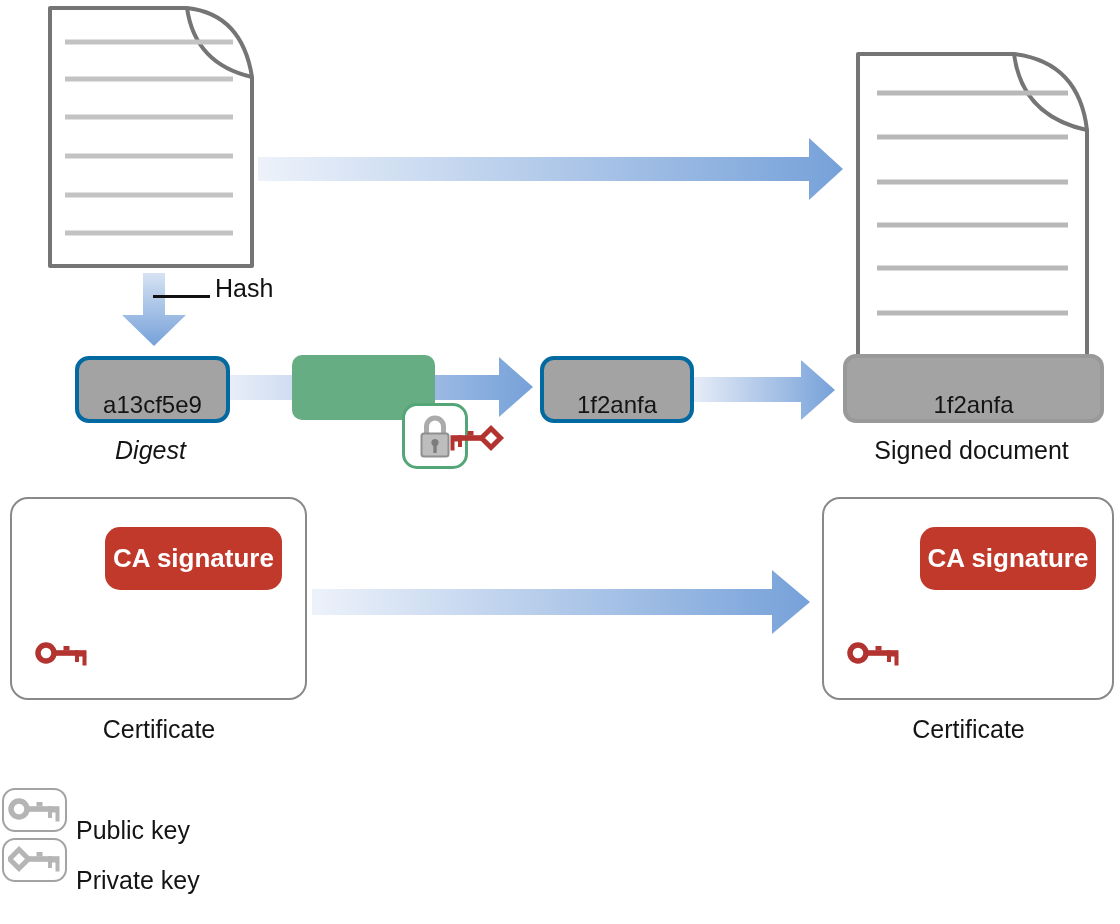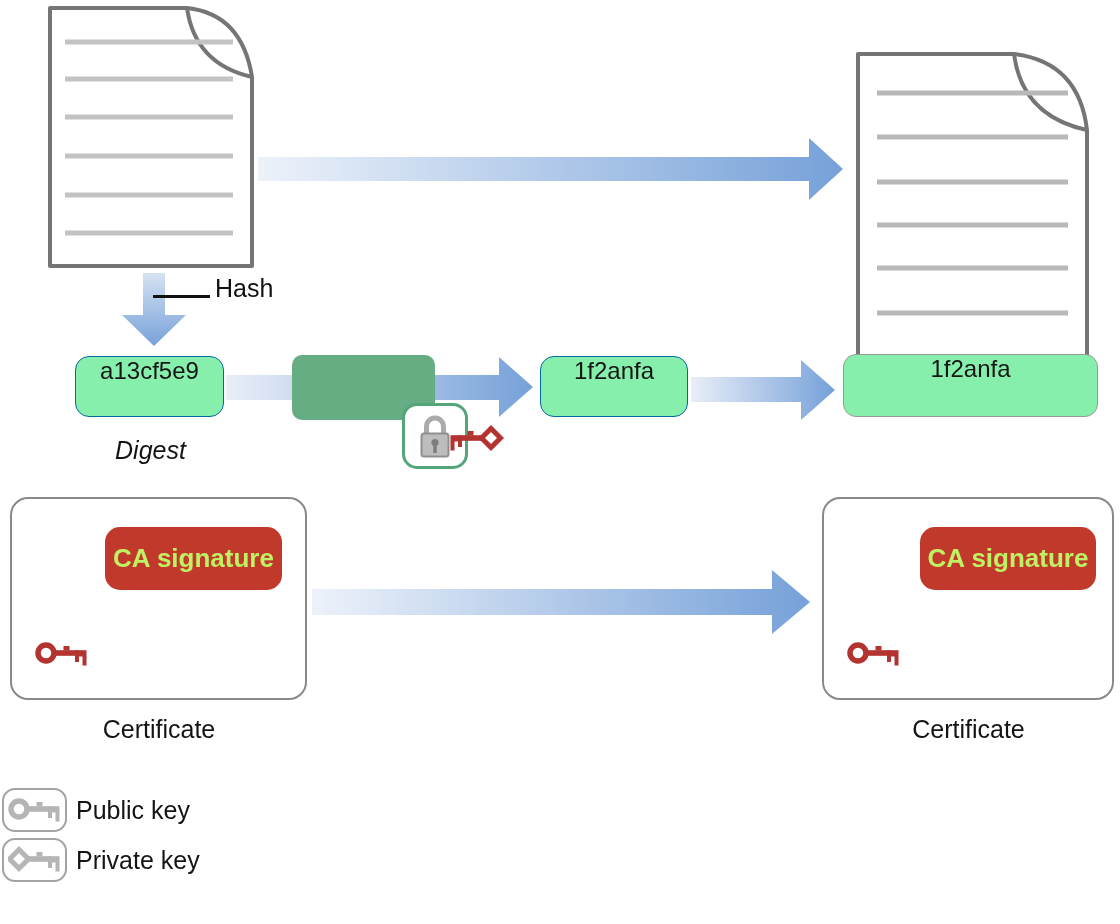--- a/index.html
+++ b/index.html
@@ -5,42 +5,42 @@
   html,body{margin:0;padding:0;background:#fff;}
   #canvas{
     position:relative;width:1120px;height:924px;background:#fff;overflow:hidden;
     font-family:"Liberation Sans", sans-serif;color:#111;
   }
   .abs{position:absolute;}
   .arrow{z-index:1;}
   .node{z-index:2;}
   .top3{z-index:3;}
   .graybox{
-    background:#86efac;border:1px solid #0369a1;border-radius:14px;
-    display:flex;align-items:flex-start;justify-content:center;
+    background:#a3a3a3;border:4px solid #0369a1;border-radius:14px;
+    display:flex;align-items:flex-end;justify-content:center;
     font-size:24px;color:#141414;
   }
   .caption{font-size:25px;color:#141414;text-align:center;}
   .greenbox{background:#66ad83;border-radius:10px;}
   .lockbadge{
     background:#fff;border:3px solid #54a678;border-radius:15px;
     display:flex;align-items:center;justify-content:center;
   }
   .cert{
     background:#fff;border:2.5px solid #898989;border-radius:18px;
   }
   .cabadge{
-    background:#c0392b;border-radius:15px;color:#bef264;font-weight:bold;font-size:26px;
+    background:#c0392b;border-radius:15px;color:#ffffff;font-weight:bold;font-size:26px;
     display:flex;align-items:center;justify-content:center;
   }
   .legendbadge{
     background:#fff;border:2.5px solid #a3a3a3;border-radius:13px;
     display:flex;align-items:center;justify-content:center;
   }
-  .legendtext{font-size:25px;color:#141414;}
+  .legendtext{font-size:25px;color:#141414;margin-top:20px;}
   .hashline{background:#111;height:2.5px;}
 </style>
 </head>
 <body>
 
 <div id="canvas">
 
   <svg class="abs node" style="left:46px;top:4px;" width="212" height="266" viewBox="0 0 212 266">
     <path d="M4,4 H141 Q196,10 206,73 V262 H4 Z" fill="#ffffff" stroke="#757575" stroke-width="4" stroke-linejoin="round"></path>
     <path d="M141,4 Q149,60 206,73" fill="none" stroke="#757575" stroke-width="4"></path>
@@ -136,20 +136,21 @@
       <line x1="22" y1="132" x2="213" y2="132"></line>
       <line x1="22" y1="175" x2="213" y2="175"></line>
       <line x1="22" y1="218" x2="213" y2="218"></line>
       <line x1="22" y1="263" x2="213" y2="263"></line>
     </g>
   </svg>
 
   <div class="abs top3 graybox" style="left:843px;top:354px;width:253px;height:61px;border-radius:13px;border-color:#999;">
     <span>1f2anfa</span>
   </div>
+  <div class="abs caption" style="left:843px;top:436px;width:257px;">Signed document</div>
 
   <div class="abs node cert" style="left:10px;top:497px;width:293px;height:199px;"></div>
   <div class="abs top3 cabadge" style="left:105px;top:527px;width:177px;height:63px;">
     <span>CA signature</span>
   </div>
   <svg class="abs top3" style="left:35px;top:639px;" width="54" height="30" viewBox="0 0 54 30">
     <g fill="#b23330" stroke="#b23330">
       <circle cx="11" cy="14" r="8" fill="none" stroke-width="5.5"></circle>
       <rect x="19.5" y="11.2" width="24" height="5.6" stroke="none"></rect>
       <rect x="28.5" y="7" width="6" height="4.5" stroke="none"></rect>

